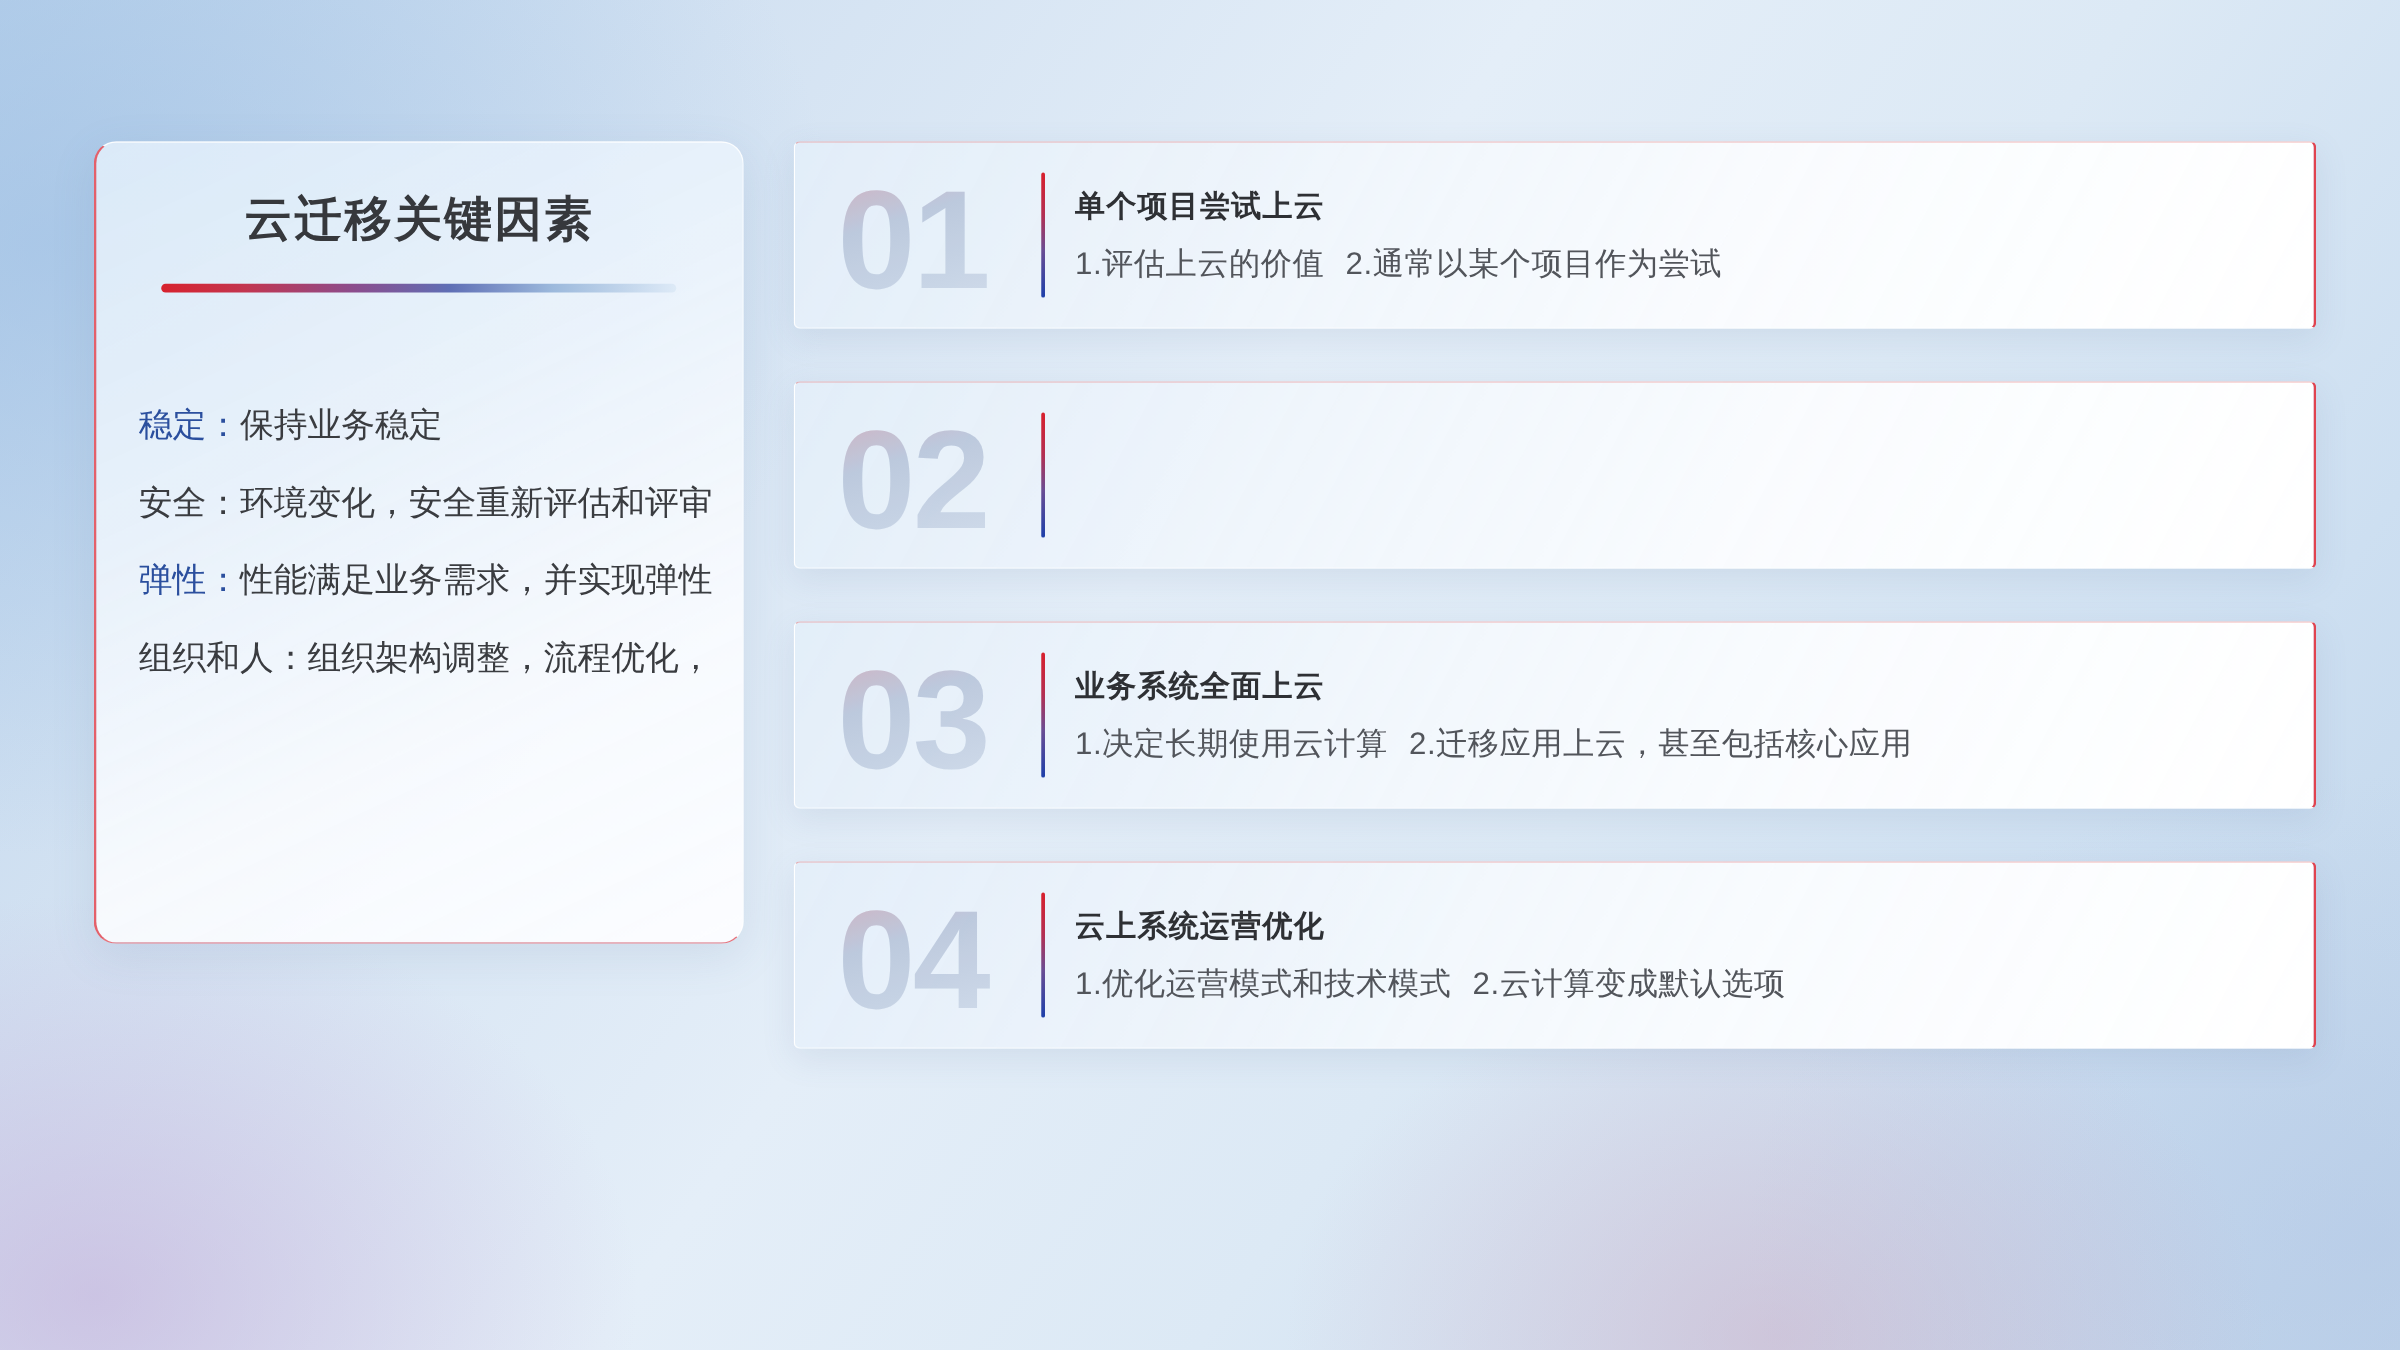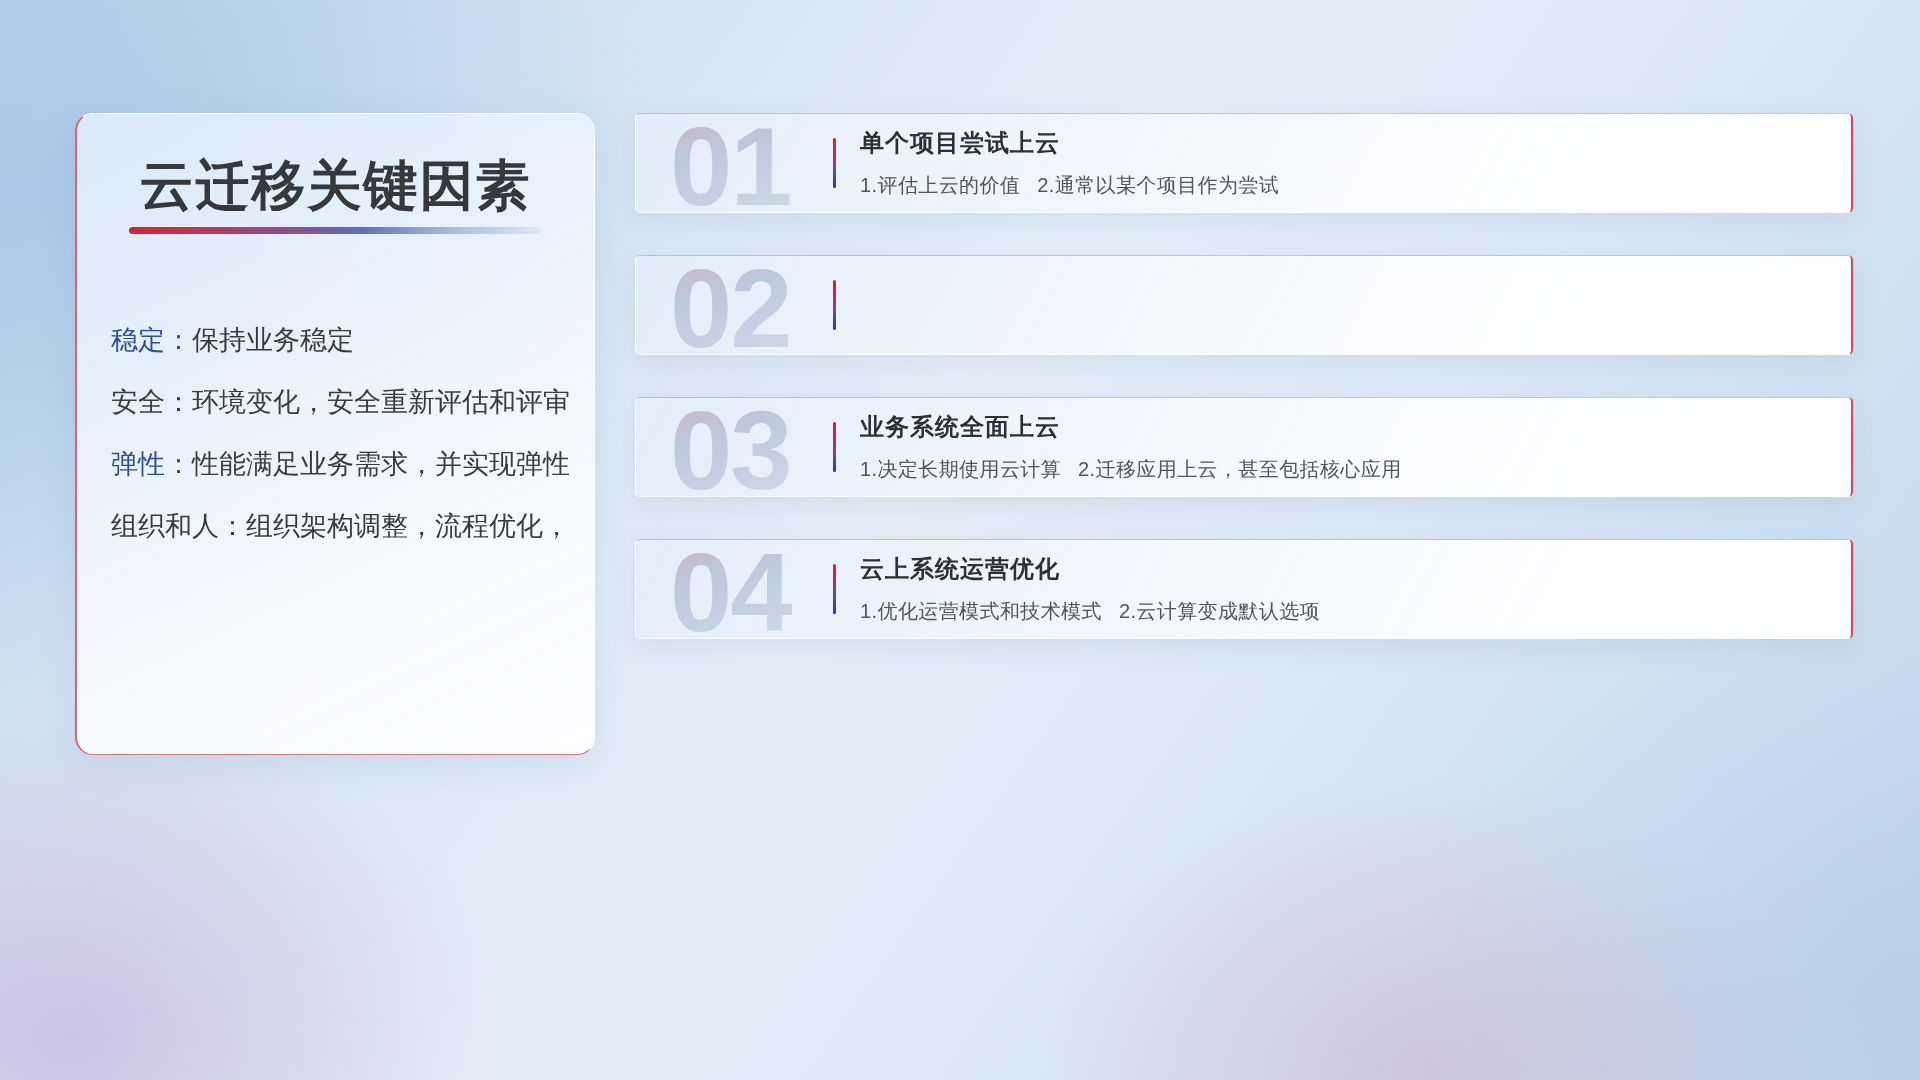--- a/index.html
+++ b/index.html
@@ -39,21 +39,21 @@
     box-shadow: 0 10px 34px rgba(90,120,160,0.13);
     box-sizing: border-box;
   }
 
   #panel-title {
     position: absolute;
     left: 0;
     right: 0;
     top: 36px;
     text-align: center;
-    font-size: 54px;
+    font-size: 38px;
     font-weight: 700;
     color: #36383c;
     letter-spacing: 2px;
   }
 
   #title-underline {
     position: absolute;
     left: 52px;
     top: 113px;
     width: 412px;
@@ -82,21 +82,21 @@
   
   #cards {
     position: absolute;
     left: 635px;
     top: 113px;
     width: 1218px;
   }
 
   .card {
     position: relative;
-    height: 100px;
+    height: 150px;
     margin-bottom: 42px;
     border-radius: 5px;
     background: linear-gradient(118deg, rgba(227,238,249,0.88) 0%, rgba(239,245,251,0.9) 30%, rgba(250,252,254,0.95) 62%, #ffffff 100%);
     border: 1px solid rgba(255,255,255,0.7);
     border-top: 1.5px solid rgba(232,120,120,0.55);
     border-right: 2px solid #e0434f;
     box-shadow: 0 8px 26px rgba(88,118,158,0.12);
     box-sizing: border-box;
     overflow: hidden;
   }
@@ -132,21 +132,21 @@
 
   .card-heading {
     font-size: 24px;
     font-weight: 700;
     color: #2e3034;
     letter-spacing: 1px;
     margin-bottom: 13px;
   }
 
   .card-desc {
-    font-size: 20px;
+    font-size: 25px;
     color: #52555b;
     letter-spacing: 0.4px;
   }
 
   .card-desc .gap { display: inline-block; width: 17px; }
 </style>
 </head>
 <body>
 
 <div id="slide">

